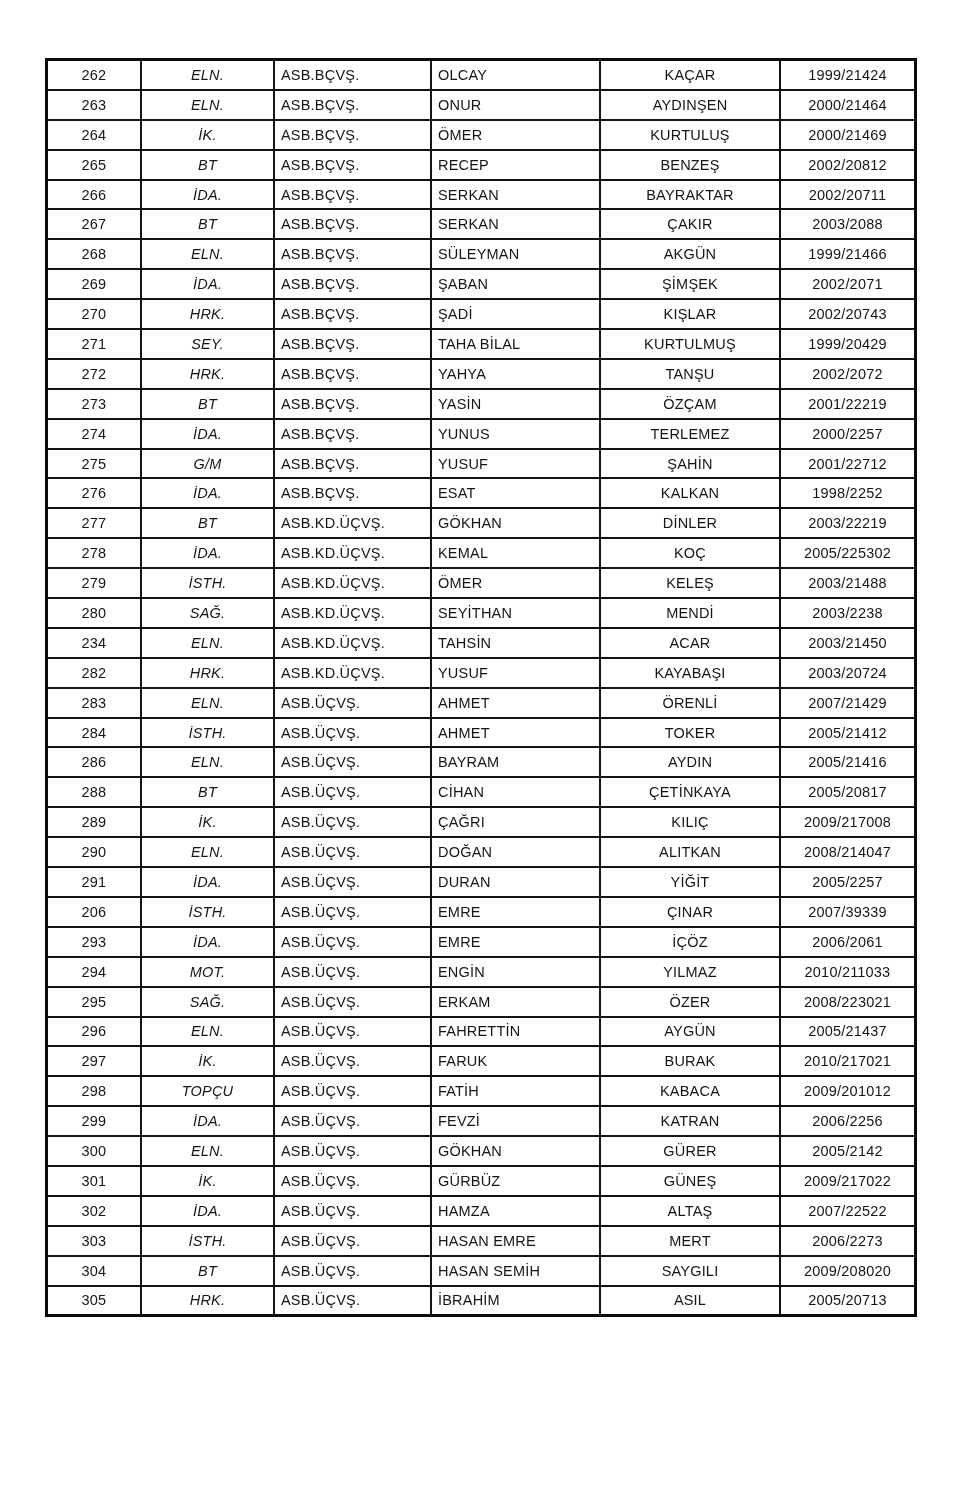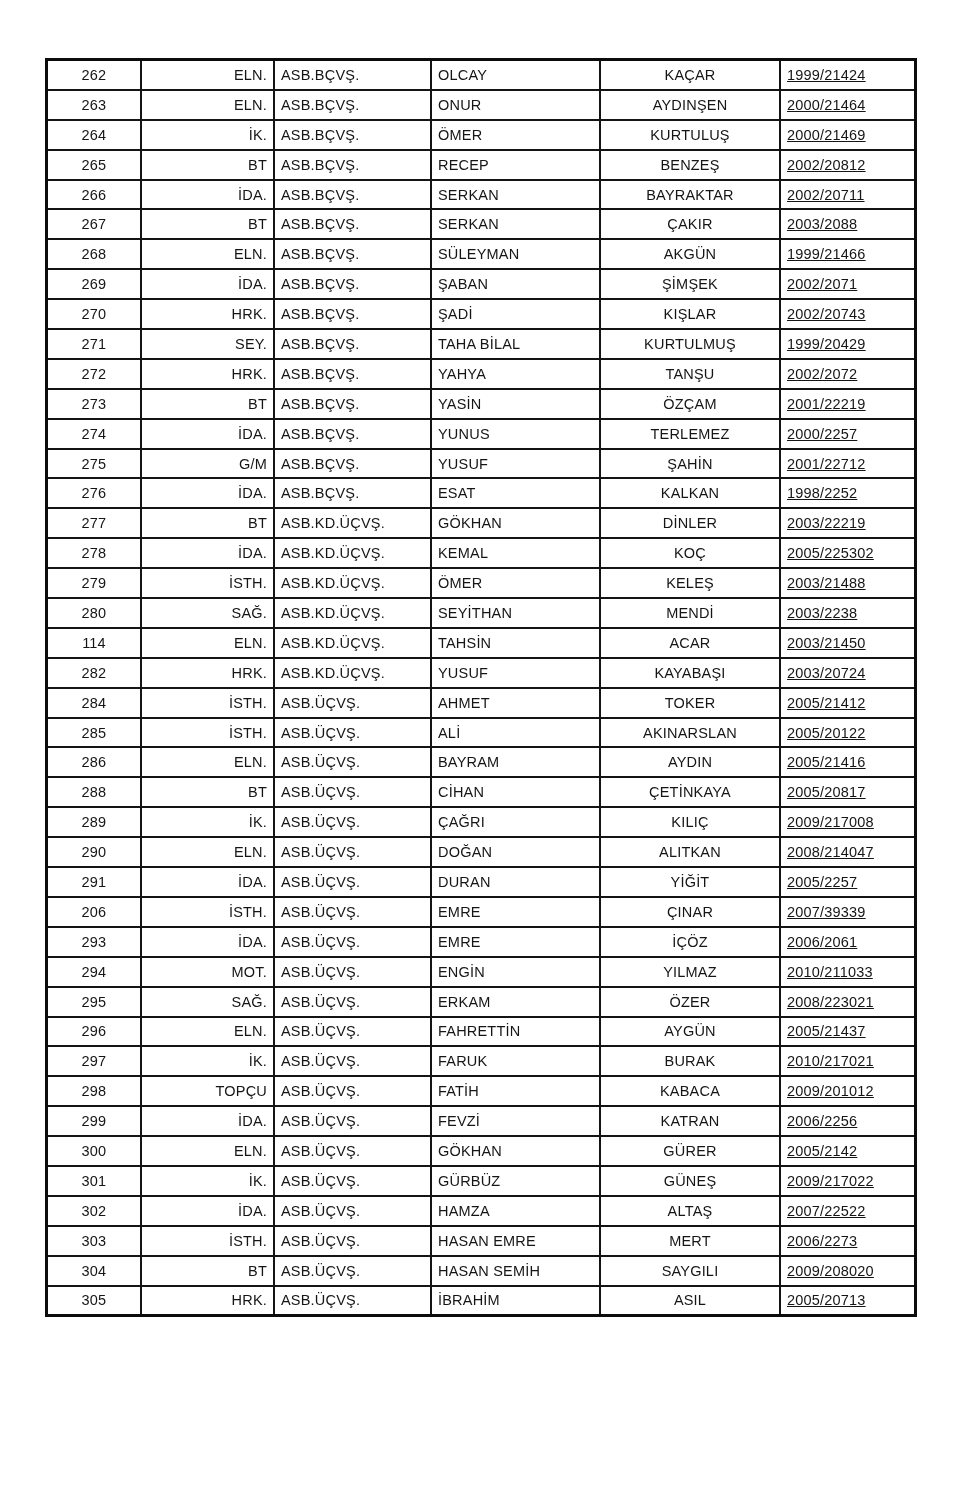--- a/index.html
+++ b/index.html
@@ -39,25 +39,25 @@
     font-size: 14.5px;
     font-weight: 400;
     letter-spacing: 0.2px;
     color: #151515;
     white-space: nowrap;
     overflow: hidden;
     vertical-align: middle;
   }
   
   td.c0 { width: 80px;  text-align: center; }
-  td.c1 { width: 119px; text-align: right; }
+  td.c1 { width: 119px; text-align: center; font-style: italic; }
   td.c2 { width: 143px; text-align: left; }
   td.c3 { width: 155px; text-align: left; }
   td.c4 { width: 166px; text-align: center; }
-  td.c5 { width: 121px; text-align: left; text-decoration: underline; }
+  td.c5 { width: 121px; text-align: center; }
 </style>
 </head>
 <body>
 
 <div class="scan-page">
   <table class="personnel">
     <tbody>
         <tr>
           <td class="c0">262</td>
           <td class="c1">ELN.</td>
@@ -204,50 +204,50 @@
         </tr>
         <tr>
           <td class="c0">280</td>
           <td class="c1">SAĞ.</td>
           <td class="c2">ASB.KD.ÜÇVŞ.</td>
           <td class="c3">SEYİTHAN</td>
           <td class="c4">MENDİ</td>
           <td class="c5">2003/2238</td>
         </tr>
         <tr>
-          <td class="c0">114</td>
+          <td class="c0">234</td>
           <td class="c1">ELN.</td>
           <td class="c2">ASB.KD.ÜÇVŞ.</td>
           <td class="c3">TAHSİN</td>
           <td class="c4">ACAR</td>
           <td class="c5">2003/21450</td>
         </tr>
         <tr>
           <td class="c0">282</td>
           <td class="c1">HRK.</td>
           <td class="c2">ASB.KD.ÜÇVŞ.</td>
           <td class="c3">YUSUF</td>
           <td class="c4">KAYABAŞI</td>
           <td class="c5">2003/20724</td>
         </tr>
         <tr>
+          <td class="c0">283</td>
+          <td class="c1">ELN.</td>
+          <td class="c2">ASB.ÜÇVŞ.</td>
+          <td class="c3">AHMET</td>
+          <td class="c4">ÖRENLİ</td>
+          <td class="c5">2007/21429</td>
+        </tr>
+        <tr>
           <td class="c0">284</td>
           <td class="c1">İSTH.</td>
           <td class="c2">ASB.ÜÇVŞ.</td>
           <td class="c3">AHMET</td>
           <td class="c4">TOKER</td>
           <td class="c5">2005/21412</td>
-        </tr>
-        <tr>
-          <td class="c0">285</td>
-          <td class="c1">İSTH.</td>
-          <td class="c2">ASB.ÜÇVŞ.</td>
-          <td class="c3">ALİ</td>
-          <td class="c4">AKINARSLAN</td>
-          <td class="c5">2005/20122</td>
         </tr>
         <tr>
           <td class="c0">286</td>
           <td class="c1">ELN.</td>
           <td class="c2">ASB.ÜÇVŞ.</td>
           <td class="c3">BAYRAM</td>
           <td class="c4">AYDIN</td>
           <td class="c5">2005/21416</td>
         </tr>
         <tr>

